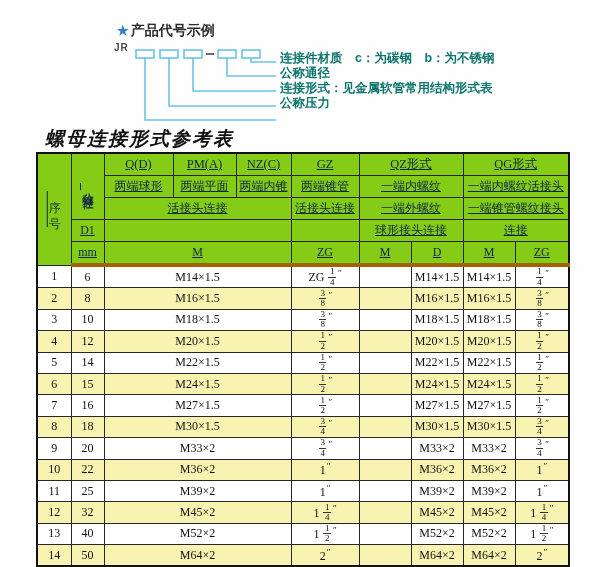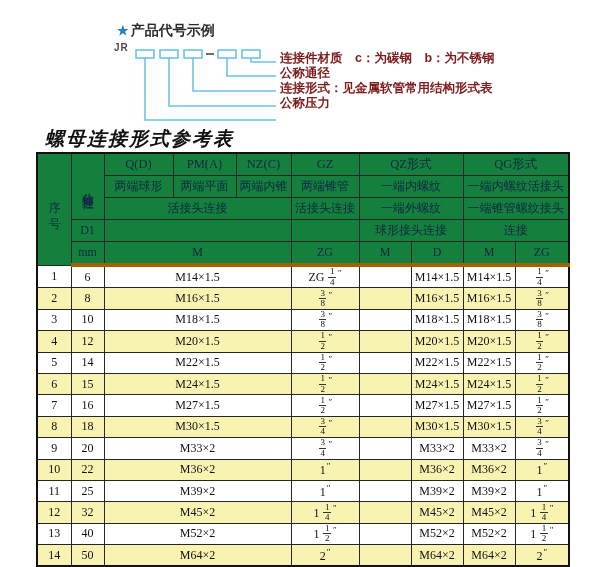--- a/index.html
+++ b/index.html
@@ -5,33 +5,33 @@
   html,body{margin:0;padding:0;background:#ffffff;}
   #page{position:relative;width:600px;height:567px;background:#fefefe;overflow:hidden;
         font-family:"Liberation Sans",sans-serif;}
 
   
   .dg-head{position:absolute;left:117px;top:22px;font-size:14px;font-weight:bold;color:#2b2b2b;}
   .dg-head .star{color:#2d7fc6;margin-right:2px;font-size:13px;}
   .jr{position:absolute;left:114px;top:42px;font-size:10px;font-weight:bold;color:#4a4a4a;letter-spacing:1px;}
   #code-svg{position:absolute;left:0;top:0;}
   .dg-labels{position:absolute;left:280px;top:51px;}
-  .dg-label{height:15px;line-height:15px;font-size:12.5px;font-weight:bold;color:#7f1d1d;white-space:nowrap;}
+  .dg-label{height:15px;line-height:15px;font-size:12.5px;font-weight:bold;color:#0f766e;white-space:nowrap;}
 
   
   .tbl-title{position:absolute;left:37px;top:126px;font-family:"Liberation Serif",serif;
              font-size:19px;font-weight:bold;font-style:italic;color:#111;letter-spacing:2px;margin-left:8px;}
 
   
   table.ref{position:absolute;left:36px;top:152px;border-collapse:collapse;table-layout:fixed;
             width:532px;font-family:"Liberation Serif",serif;}
   table.ref th,table.ref td{border:1px solid #262626;padding:0;text-align:center;vertical-align:middle;
             overflow:hidden;white-space:nowrap;}
   table.ref{border:2px solid #111;}
-  table.ref thead th{background:#15803d;color:#0f2743;font-weight:normal;font-size:12px;height:21px;}
+  table.ref thead th{background:#84cc16;color:#0f2743;font-weight:normal;font-size:12px;height:21px;text-decoration:underline;}
   table.ref thead tr:last-child th{border-bottom:4px solid #a16207;}
   table.ref thead .grp{font-size:12.5px;}
   table.ref tbody td{height:20.4px;font-size:12px;color:#111;background:#ffffff;}
   table.ref tbody tr.alt td{background:#f9f3b2;}
   .vert{writing-mode:vertical-rl;text-orientation:upright;}
   .seq-h{letter-spacing:1.5em;font-size:13px;}
   .dn-h{letter-spacing:0.15em;font-size:12px;}
 
   
   .fr{display:inline-block;text-align:center;font-size:9px;line-height:1.05;

